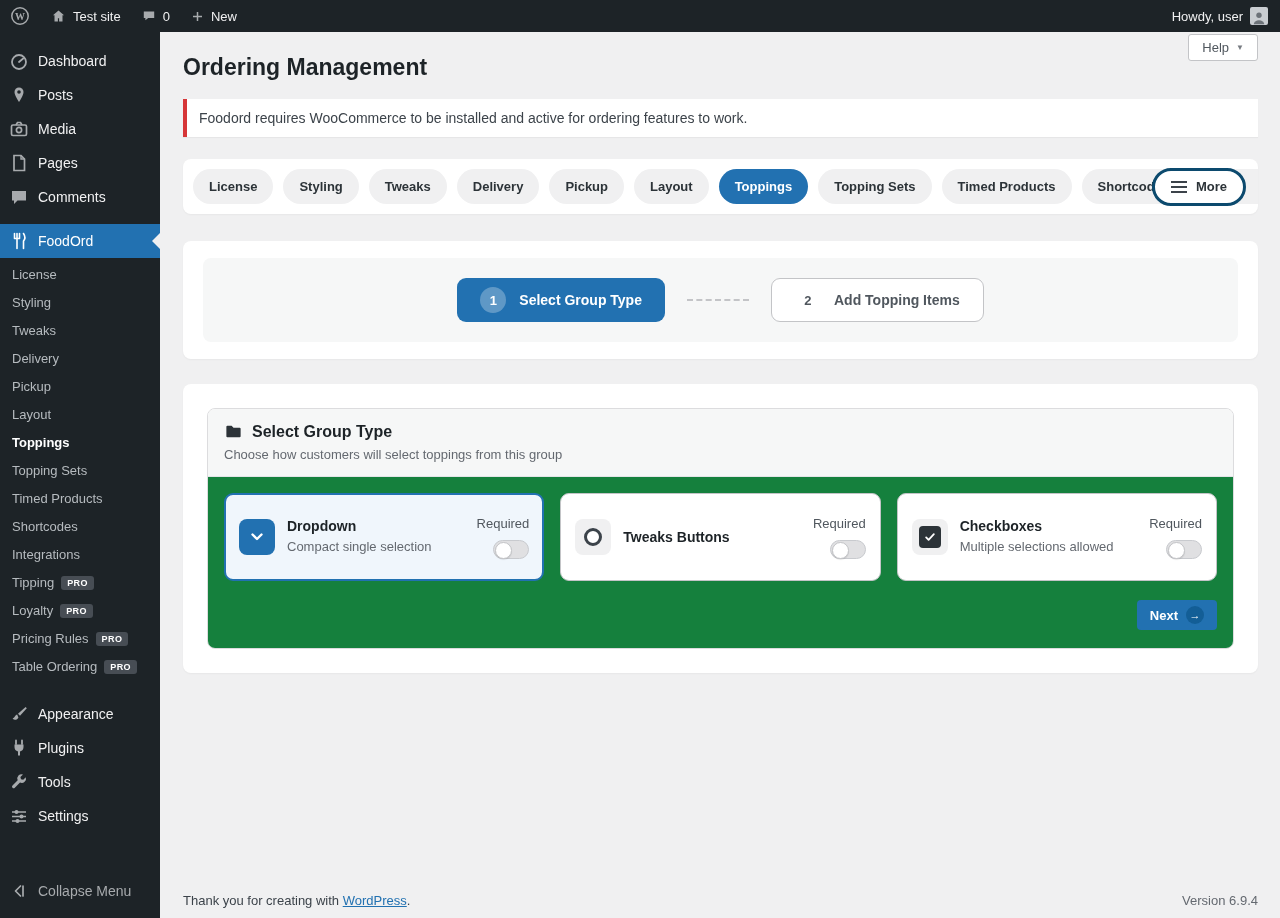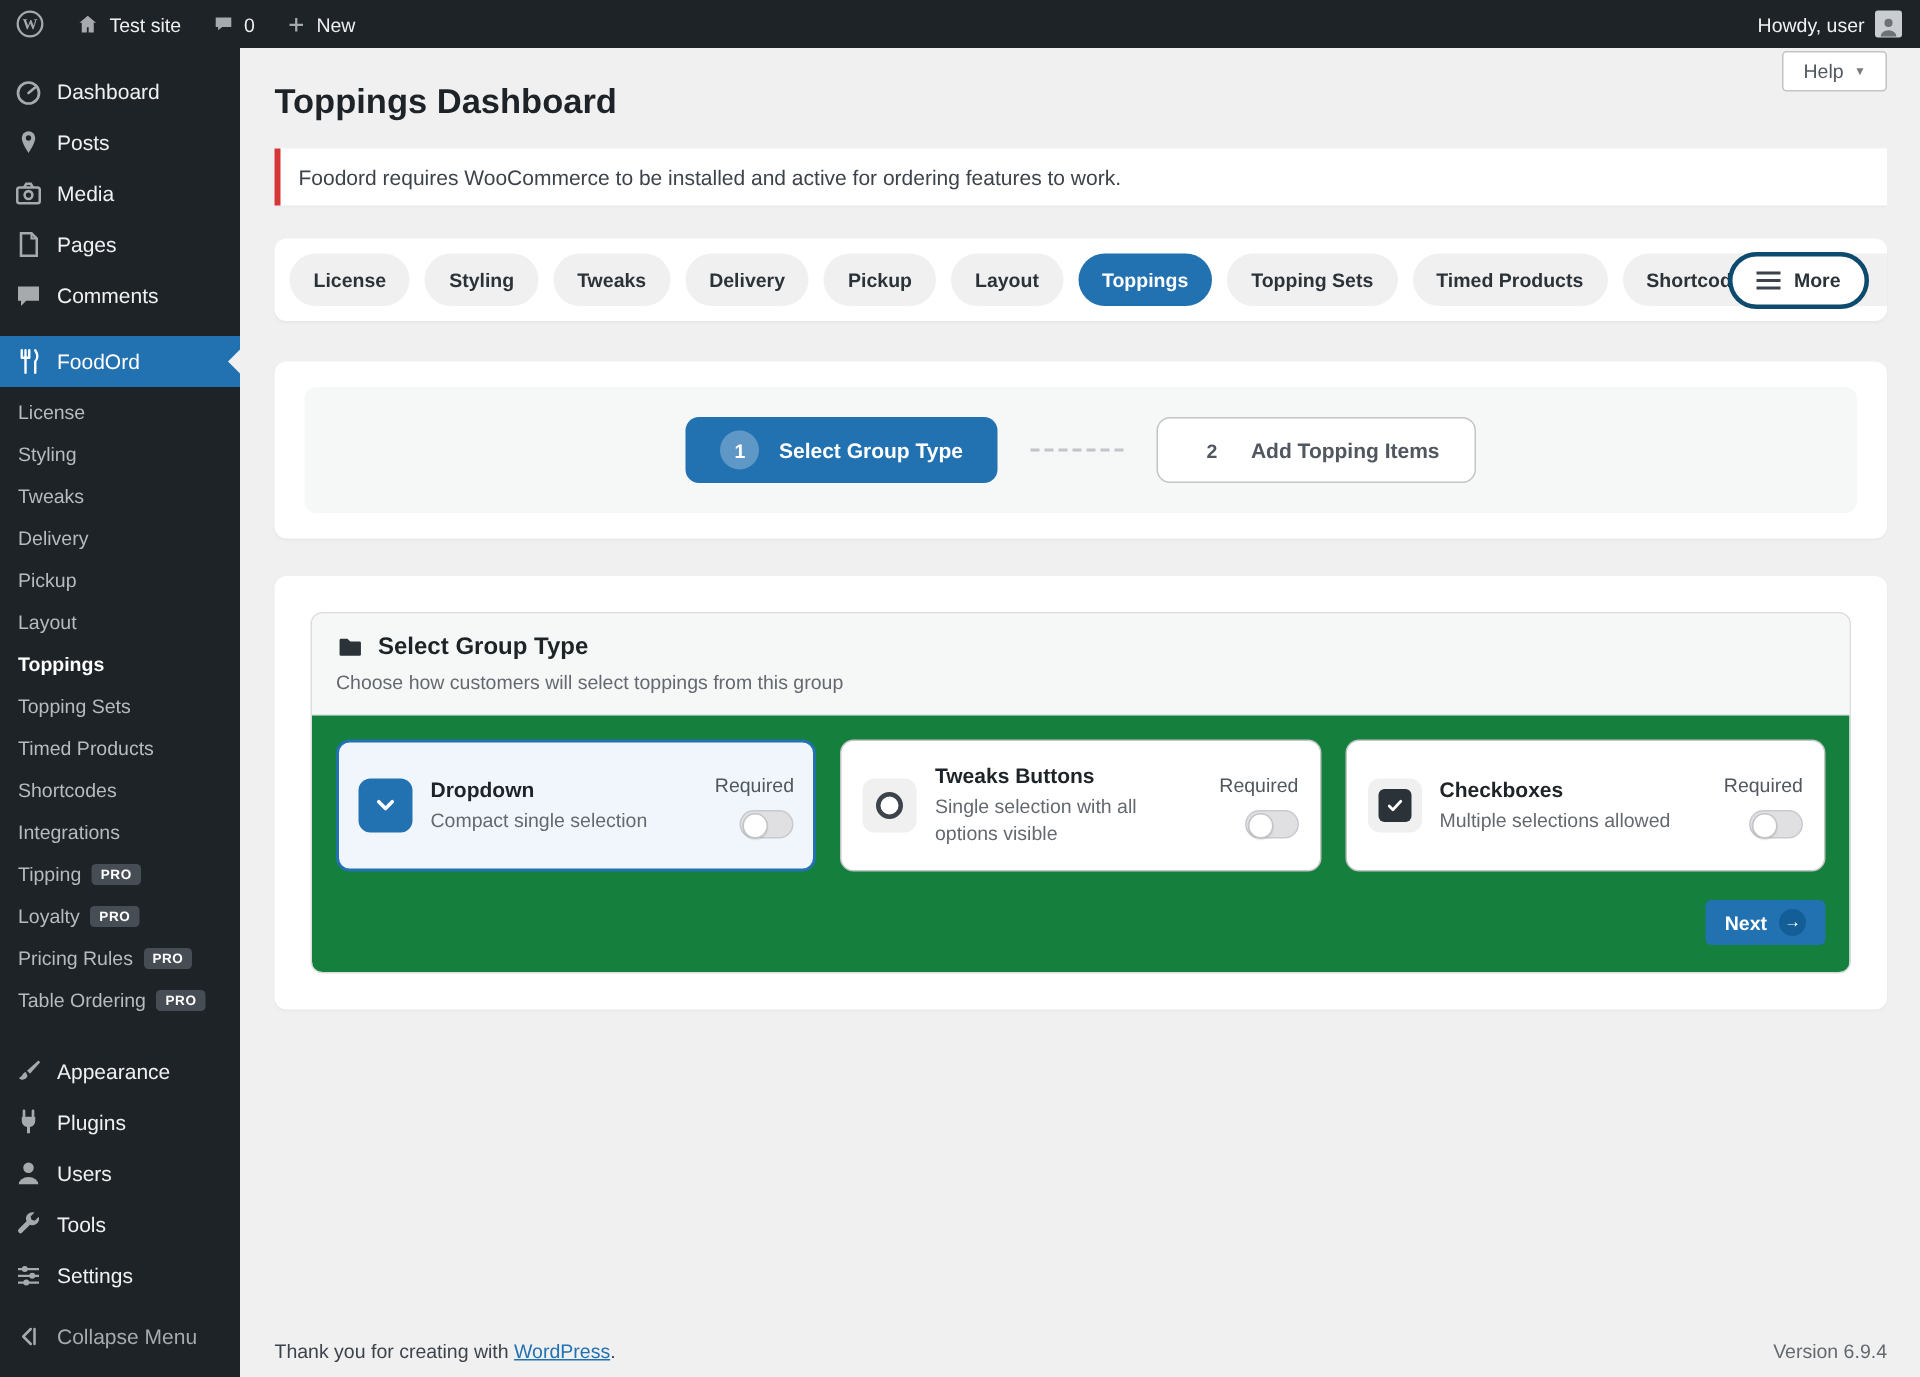--- a/index.html
+++ b/index.html
@@ -335,27 +335,20 @@
   </div>
 
   <div class="menu-item">
     <svg class="mi-icon" viewBox="0 0 20 20" width="20" height="20">
       <path d="M7 2.5 v3.5 M13 2.5 v3.5" stroke="currentColor" stroke-width="1.8" stroke-linecap="round"></path>
       <path d="M5.5 6.5 h9 v2.5 a4.5 4.5 0 0 1 -3.5 4.4 v4.1 h-2 v-4.1 a4.5 4.5 0 0 1 -3.5 -4.4 z" fill="currentColor"></path>
     </svg>
     <span>Plugins</span>
   </div>
 
-  <div class="menu-item">
-    <svg class="mi-icon" viewBox="0 0 20 20" width="20" height="20">
-      <circle cx="10" cy="6.5" r="3.5" fill="currentColor"></circle>
-      <path d="M3.5 17.5 a6.5 4.8 0 0 1 13 0 z" fill="currentColor"></path>
-    </svg>
-    <span>Users</span>
-  </div>
 
   <div class="menu-item">
     <svg class="mi-icon" viewBox="0 0 20 20" width="20" height="20">
       <path d="M16.8 5.2 a4.3 4.3 0 0 1 -5.8 5.3 l-5.2 5.2 a1.6 1.6 0 0 1 -2.3 -2.3 l5.2 -5.2 a4.3 4.3 0 0 1 5.3 -5.8 l-2.6 2.6 .6 2.2 2.2 .6 z" fill="currentColor"></path>
     </svg>
     <span>Tools</span>
   </div>
 
   <div class="menu-item">
     <svg class="mi-icon" viewBox="0 0 20 20" width="20" height="20">
@@ -375,21 +368,21 @@
   </div>
 </aside>
 
 <main class="content">
 
   <div class="help-btn">
     <span>Help</span>
     <span class="help-caret">▼</span>
   </div>
 
-  <h1 class="page-title">Toppings Dashboard</h1>
+  <h1 class="page-title">Ordering Management</h1>
 
   <div class="notice">
     <p>Foodord requires WooCommerce to be installed and active for ordering features to work.</p>
   </div>
 
   <div class="card tabs-card">
     <button class="tab">License</button>
     <button class="tab">Styling</button>
     <button class="tab">Tweaks</button>
     <button class="tab">Delivery</button>
@@ -449,21 +442,20 @@
               <span class="toggle"></span>
             </span>
           </div>
 
           <div class="option">
             <span class="opt-icon">
               <span class="radio-glyph"></span>
             </span>
             <span class="opt-text">
               <span class="opt-title" style="display:block">Tweaks Buttons</span>
-              <span class="opt-desc" style="display:block">Single selection with all options visible</span>
             </span>
             <span class="opt-right">
               <span class="req-label">Required</span>
               <span class="toggle"></span>
             </span>
           </div>
 
           <div class="option">
             <span class="opt-icon">
               <span class="check-box-glyph">

